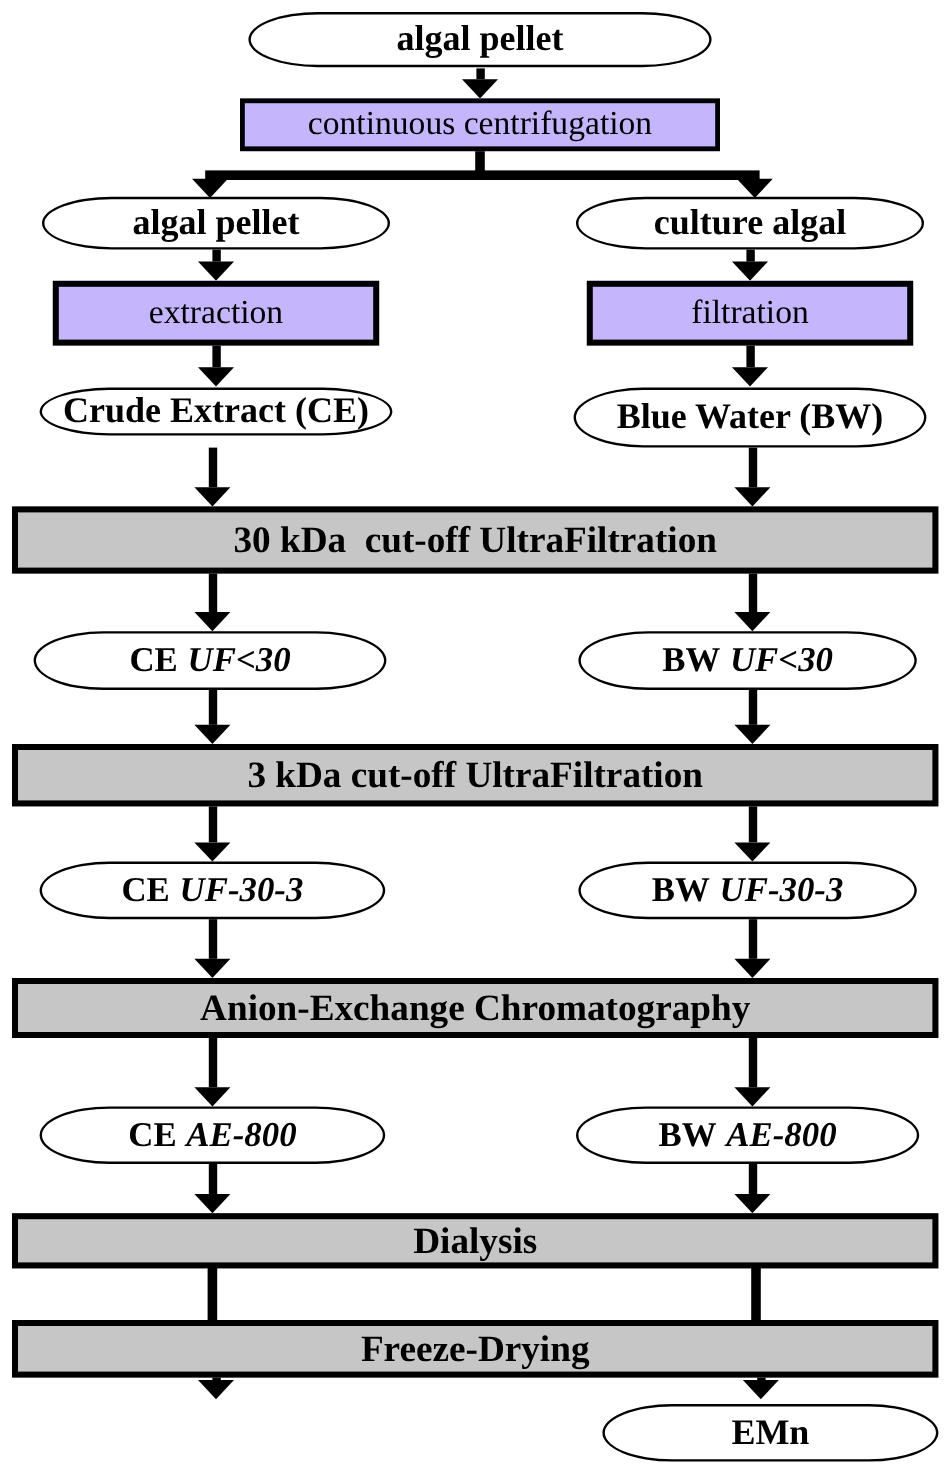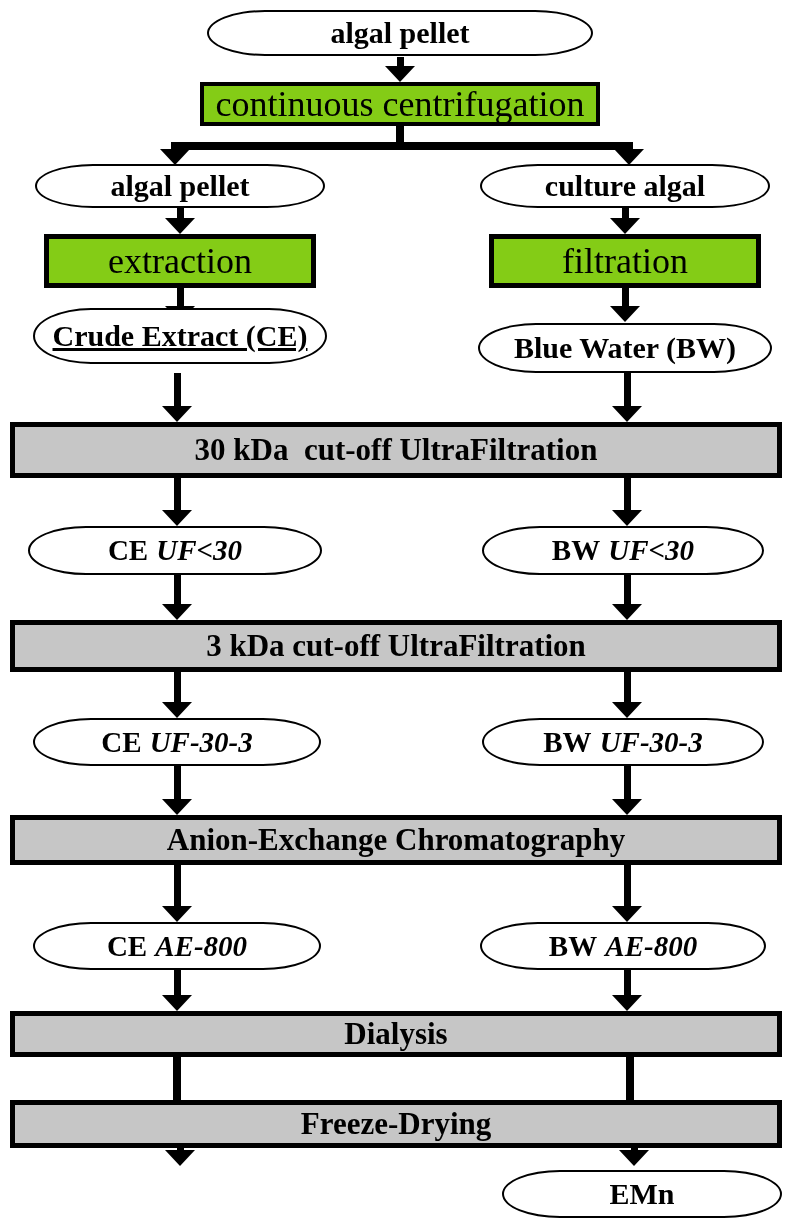--- a/index.html
+++ b/index.html
@@ -25,26 +25,26 @@
     font-weight: bold;
     font-size: 29px;
     white-space: pre;
   }
   .oval.big { font-size: 30px; }
   .oval .it { font-style: italic; margin-left: 0.28em; }
   
   .gbox {
     position: absolute;
     box-sizing: border-box;
-    background: #84cc16;
+    background: #c4b5fd;
     border: 5px solid #000000;
     display: flex;
     align-items: center;
     justify-content: center;
-    font-size: 36px;
+    font-size: 28px;
     font-weight: normal;
     white-space: pre;
   }
   
   .gbar {
     position: absolute;
     box-sizing: border-box;
     left: 10px;
     width: 772px;
     background: #c6c6c6;
@@ -117,21 +117,21 @@
 
   <div class="arrow" style="left:180px; top:288px; height:34px;">
     <div class="stem"></div>
     <div class="head"></div>
   </div>
   <div class="arrow" style="left:625px; top:288px; height:34px;">
     <div class="stem"></div>
     <div class="head"></div>
   </div>
 
-  <div class="oval big" style="left:33px; top:308px; width:294px; height:56px;text-decoration:underline;">Crude Extract (CE)</div>
+  <div class="oval big" style="left:33px; top:323px; width:294px; height:40px;">Crude Extract (CE)</div>
   <div class="oval big" style="left:478px; top:323px; width:294px; height:50px;">Blue Water (BW)</div>
 
   <div class="arrow" style="left:177px; top:373px; height:49px;">
     <div class="stem"></div>
     <div class="head"></div>
   </div>
   <div class="arrow" style="left:627px; top:373px; height:49px;">
     <div class="stem"></div>
     <div class="head"></div>
   </div>

